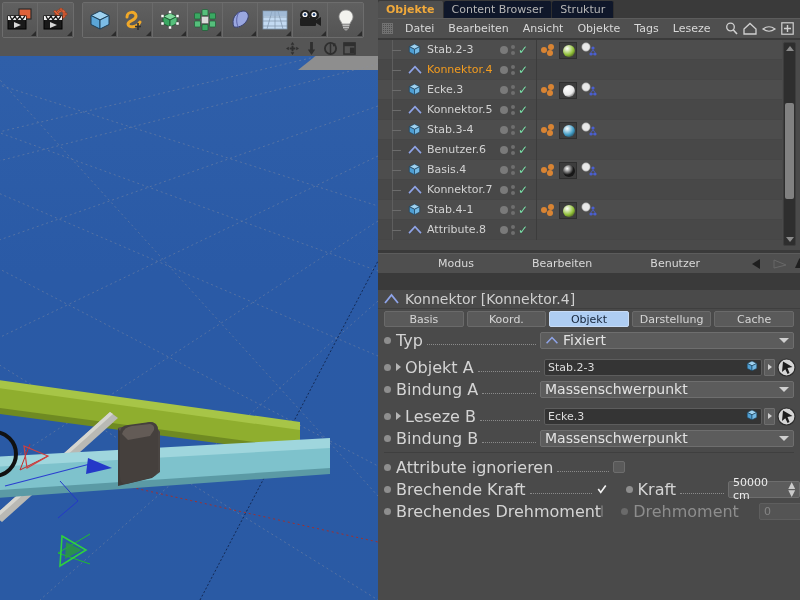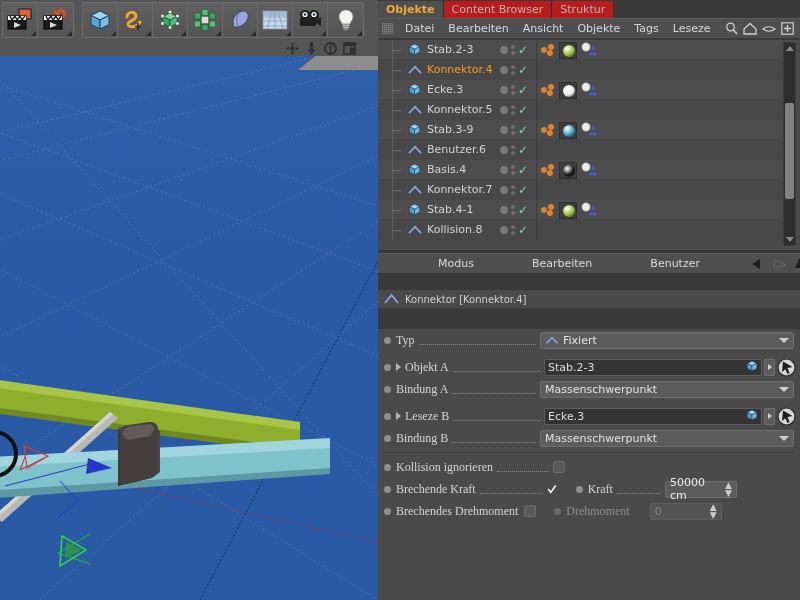--- a/index.html
+++ b/index.html
@@ -70,21 +70,21 @@
 
   
   .tabbar {
     position:absolute; left:378px; top:0; width:422px; height:18px;
     background:#3a3a3a;
     display:flex; align-items:flex-end;
   }
   .tab {
     height:17px; line-height:17px;
     padding:0 8px;
-    background:#b91c1c;
+    background:#0f172a;
     color:#b5b5b5;
     border-right:1px solid #2f2f2f;
     font-size:11px;
     border-top-left-radius:2px; border-top-right-radius:2px;
   }
   .tab.active { background:#4f4f4f; color:#f0a93b; font-weight:bold; }
 
   .menubar {
     position:absolute; left:378px; width:422px; height:20px;
     background:#4f4f4f;
@@ -159,21 +159,21 @@
   .attr-tabbar {
     position:absolute; left:378px; top:252px; width:422px; height:18px;
     background:#3a3a3a; display:flex; align-items:flex-end;
   }
   .attr-menubar { top:253px;gap:44px; }
   .attr-title {
     position:absolute; left:378px; top:290px; width:422px; height:19px;
     background:#4a4a4a; display:flex; align-items:center; padding-left:6px; gap:6px;
     border-bottom:1px solid #3f3f3f;
   }
-  .attr-title span { font-size:10px; color:#cfcfcf; }
+  .attr-title span { font-size:14px; color:#cfcfcf; }
   .attr-tabs {
     position:absolute; left:378px; top:309px; width:422px; height:20px;
     background:#4a4a4a; display:flex; align-items:center; padding:0 6px; gap:3px;
   }
   .atab {
     flex:1; height:16px; line-height:16px; text-align:center;
     background:#5a5a5a; border:1px solid #6a6a6a; border-radius:2px;
     font-size:11px; color:#d6d6d6;
   }
   .atab.active { background:#aecdf2; border-color:#c8dcf6; color:#16253a; }
@@ -183,30 +183,30 @@
     background:#4a4a4a;
   }
   .sect-head {
     height:18px; background:#3d3d3d; color:#e8e8e8; font-weight:bold;
     font-size:11px; display:flex; align-items:center; padding-left:6px;
   }
   .row { height:22px; display:flex; align-items:center; padding-left:6px; }
   .bullet { width:7px;height:7px;border-radius:50%; background:#8e8e8e; margin-right:5px; flex:0 0 auto;}
   .bullet.dim { background:#6a6a6a; }
   .arw-r { width:0;height:0;border-top:4px solid transparent;border-bottom:4px solid transparent;border-left:5px solid #b5b5b5; margin-right:4px;}
-  .lbl { font-size:12px; color:#d4d4d4; white-space:nowrap;font-family:Liberation Serif, serif; }
+  .lbl { font-size:16px; color:#d4d4d4; white-space:nowrap; }
   .lbl.dim { color:#8d8d8d; }
   .dots {
     flex:1; border-bottom:1px dotted #8a8a8a; height:9px; margin:0 4px 0 4px; min-width:6px;
   }
   .ctl { flex:0 0 auto; display:flex; align-items:center; }
 
   .dropdown {
     width:254px; height:17px; background:#5c5c5c; border:1px solid #6e6e6e; border-radius:2px;
-    display:flex; align-items:center; padding:0 4px; font-size:11px; color:#e2e2e2;
+    display:flex; align-items:center; padding:0 4px; font-size:14px; color:#e2e2e2;
   }
   .dropdown .dd-arrow { margin-left:auto; width:0;height:0;
     border-left:5px solid transparent;border-right:5px solid transparent;border-top:5px solid #cfcfcf;}
   .linkfield {
     width:218px; height:17px; background:#343434; border:1px solid #5d5d5d; border-radius:2px;
     display:flex; align-items:center; padding:0 3px; font-size:11px; color:#dcdcdc;
   }
   .link-icon { margin-left:auto; }
   .mini-btn {
     width:11px;height:17px; background:#5c5c5c;border:1px solid #6e6e6e; margin-left:2px;
@@ -623,21 +623,21 @@
         <div class="obj-row">
           <span class="obj-indent"></span>
           <span class="obj-tree"></span>
           <span class="obj-icon">
             <svg width="13" height="13" viewBox="0 0 12 12">
               <path d="M6 1 L10.8 3.4 L6 5.8 L1.2 3.4 Z" fill="#9fd2f0" stroke="#1d3f58" stroke-width="0.6"></path>
               <path d="M1.2 3.4 L6 5.8 L6 10.8 L1.2 8.4 Z" fill="#4f9ed2" stroke="#1d3f58" stroke-width="0.6"></path>
               <path d="M10.8 3.4 L6 5.8 L6 10.8 L10.8 8.4 Z" fill="#73b8e4" stroke="#1d3f58" stroke-width="0.6"></path>
             </svg>
           </span>
-          <span class="obj-name">Stab.3-9</span>
+          <span class="obj-name">Stab.3-4</span>
           <span class="obj-cols">
             <span class="dot-grey"></span>
             <span class="dots2">
               <i></i>
               <i></i>
             </span>
             <span class="check">✓</span>
           </span>
           <span class="vline"></span>
           <span class="tagarea">
@@ -779,21 +779,21 @@
           </span>
         </div>
         <div class="obj-row alt">
           <span class="obj-indent"></span>
           <span class="obj-tree"></span>
           <span class="obj-icon">
             <svg width="14" height="11" viewBox="0 0 15 12">
               <path d="M1 10 L7.5 3 L14 10" fill="none" stroke="#8fa4e8" stroke-width="1.8"></path>
             </svg>
           </span>
-          <span class="obj-name">Kollision.8</span>
+          <span class="obj-name">Attribute.8</span>
           <span class="obj-cols">
             <span class="dot-grey"></span>
             <span class="dots2">
               <i></i>
               <i></i>
             </span>
             <span class="check">✓</span>
           </span>
           <span class="vline"></span>
           <span class="tagarea">
@@ -847,20 +847,27 @@
     </span>
   </div>
 
   <div class="attr-title">
     <svg width="15" height="12" viewBox="0 0 15 12">
       <path d="M1 10 L7.5 2 L14 10" fill="none" stroke="#8fa4e8" stroke-width="1.8"></path>
     </svg>
     <span>Konnektor [Konnektor.4]</span>
   </div>
 
+  <div class="attr-tabs">
+    <div class="atab">Basis</div>
+    <div class="atab">Koord.</div>
+    <div class="atab active">Objekt</div>
+    <div class="atab">Darstellung</div>
+    <div class="atab">Cache</div>
+  </div>
 
   <div class="attr-body">
 
 
     <div class="row">
       <span class="bullet"></span>
       <span class="lbl">Typ</span>
       <span class="dots"></span>
       <span class="ctl">
         <span class="dropdown">
@@ -959,21 +966,21 @@
           <span class="dd-arrow"></span>
         </span>
       </span>
       <span style="width:6px"></span>
     </div>
 
     <div class="divider"></div>
 
     <div class="row">
       <span class="bullet"></span>
-      <span class="lbl">Kollision ignorieren</span>
+      <span class="lbl">Attribute ignorieren</span>
       <span class="dots" style="flex:0 0 auto;width:52px"></span>
       <span class="checkbox"></span>
     </div>
 
     <div class="row">
       <span class="bullet"></span>
       <span class="lbl">Brechende Kraft</span>
       <span class="dots" style="flex:0 0 auto;width:62px"></span>
       <span class="checkbox on">
         <svg width="12" height="11" viewBox="0 0 12 11">

